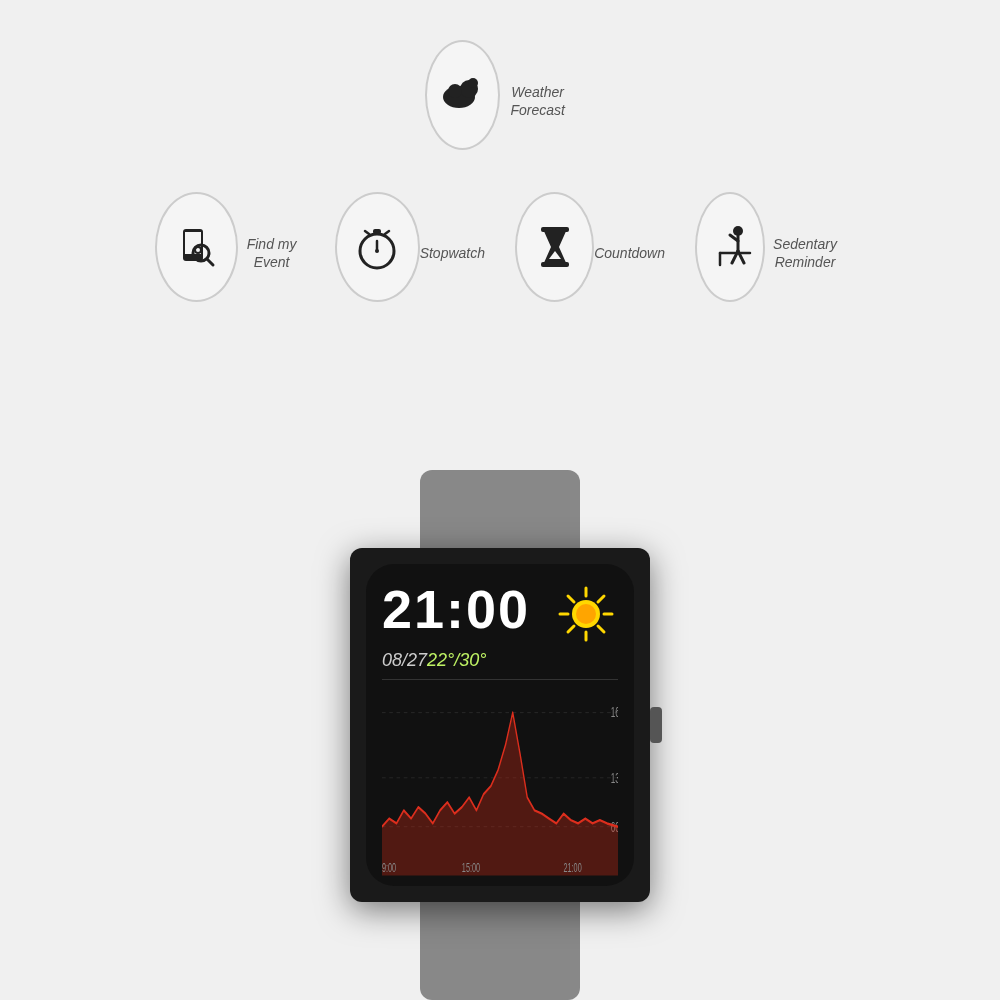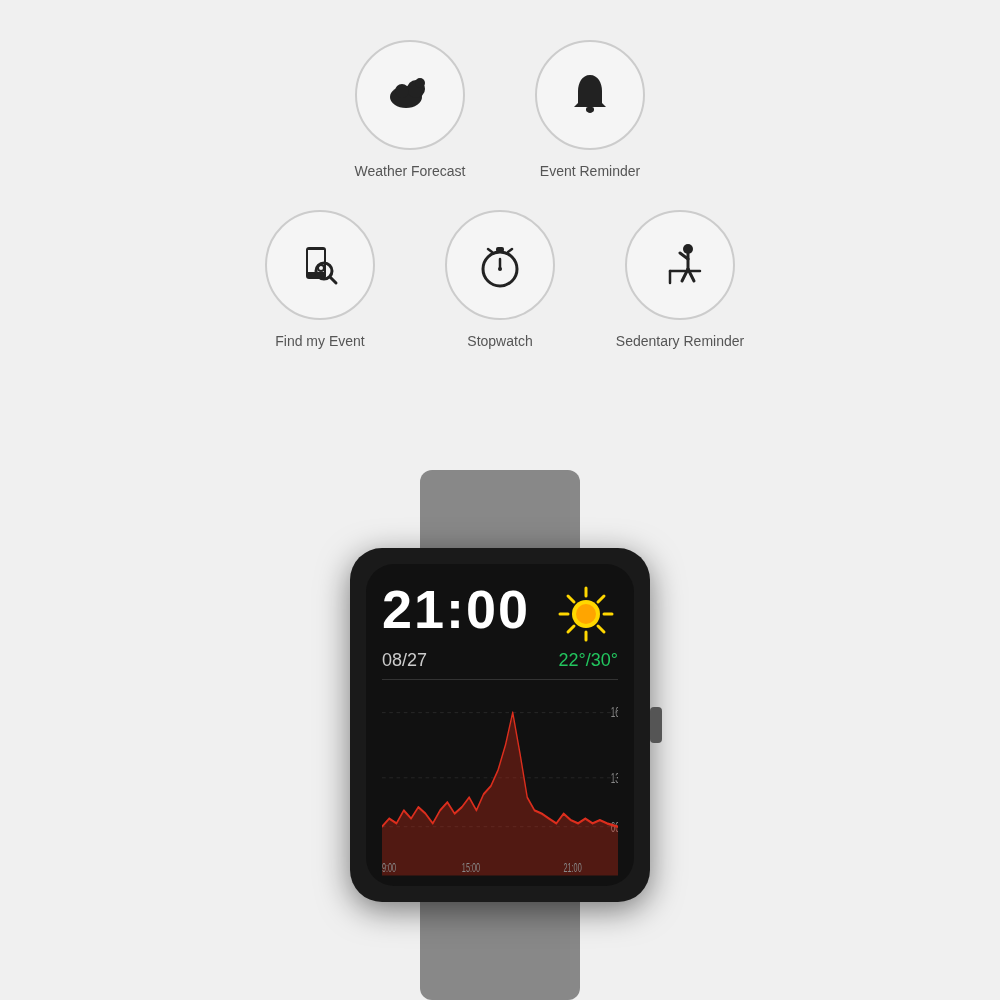--- a/index.html
+++ b/index.html
@@ -21,23 +21,24 @@
 
     .features-row {
       display: flex;
       justify-content: center;
       gap: 30px;
       margin-bottom: 10px;
     }
 
     .feature-item {
       display: flex;
-      flex-direction: column;
+      flex-direction: row;
       align-items: center;
       width: 150px;
+      font-style: italic;
     }
 
     .icon-circle {
       width: 110px;
       height: 110px;
       border-radius: 50%;
       border: 2px solid #ccc;
       background: #f5f5f5;
       display: flex;
       align-items: center;
@@ -86,21 +87,21 @@
       border-radius: 12px 12px 0 0;
       margin-bottom: -2px;
       z-index: 1;
     }
 
     
     .watch-body {
       position: relative;
       width: 300px;
       background: #1a1a1a;
-      border-radius: 32px;
+      border-radius: 12px;
       padding: 16px;
       z-index: 2;
       box-shadow: 0 8px 32px rgba(0,0,0,0.5);
     }
 
     
     .crown {
       position: absolute;
       right: -12px;
       top: 50%;
@@ -138,34 +139,34 @@
       line-height: 1;
     }
 
     .watch-weather-icon {
       width: 64px;
       height: 64px;
     }
 
     .watch-date-row {
       display: flex;
-      justify-content: space-between;
       align-items: center;
       margin-top: 4px;
+      font-style: italic;
     }
 
     .watch-date {
       font-size: 18px;
       color: #ccc;
       font-weight: 400;
     }
 
     .watch-temp {
       font-size: 18px;
-      color: #22c55e;
+      color: #bef264;
     }
 
     
     .chart-area {
       flex: 1;
       position: relative;
       margin-top: 8px;
       border-top: 1px solid #333;
     }
 
@@ -201,31 +202,20 @@
 
           <circle cx="36" cy="14" r="5" fill="#222"></circle>
         </svg>
       </div>
       <span class="feature-label">Weather Forecast</span>
     </div>
 
 
 
 
-    <div class="feature-item">
-      <div class="icon-circle">
-        <svg viewBox="0 0 52 52">
-
-          <path d="M26 6 C18 6 14 14 14 22 L14 34 L10 38 L42 38 L38 34 L38 22 C38 14 34 6 26 6 Z" fill="#222"></path>
-          <rect x="22" y="38" width="8" height="5" rx="2" fill="#222"></rect>
-          <circle cx="26" cy="41" r="3" fill="#222"></circle>
-        </svg>
-      </div>
-      <span class="feature-label">Event Reminder</span>
-    </div>
 
   </div>
 
   <div class="features-row" style="margin-top: 20px;">
 
     <div class="feature-item">
       <div class="icon-circle">
         <svg viewBox="0 0 52 52">
 
           <rect x="12" y="8" width="20" height="32" rx="3" ry="3" fill="#222"></rect>
@@ -251,20 +241,33 @@
           <line x1="26" y1="30" x2="26" y2="20" stroke="#222" stroke-width="2.5" stroke-linecap="round"></line>
           <circle cx="26" cy="30" r="2" fill="#222"></circle>
 
           <line x1="18" y1="13" x2="14" y2="10" stroke="#222" stroke-width="2.5" stroke-linecap="round"></line>
           <line x1="34" y1="13" x2="38" y2="10" stroke="#222" stroke-width="2.5" stroke-linecap="round"></line>
         </svg>
       </div>
       <span class="feature-label">Stopwatch</span>
     </div>
 
+    <div class="feature-item">
+      <div class="icon-circle">
+        <svg viewBox="0 0 52 52">
+
+          <path d="M14 8 L38 8 L30 26 L38 44 L14 44 L22 26 Z" fill="#222"></path>
+          <rect x="12" y="6" width="28" height="5" rx="2" fill="#222"></rect>
+          <rect x="12" y="41" width="28" height="5" rx="2" fill="#222"></rect>
+
+          <path d="M20 38 L26 30 L32 38 Z" fill="#f5f5f5"></path>
+        </svg>
+      </div>
+      <span class="feature-label">Countdown</span>
+    </div>
 
     <div class="feature-item">
       <div class="icon-circle">
         <svg viewBox="0 0 52 52">
 
           <circle cx="34" cy="10" r="5" fill="#222"></circle>
 
           <line x1="34" y1="15" x2="34" y2="30" stroke="#222" stroke-width="3" stroke-linecap="round"></line>
 
           <line x1="34" y1="20" x2="26" y2="14" stroke="#222" stroke-width="3" stroke-linecap="round"></line>

